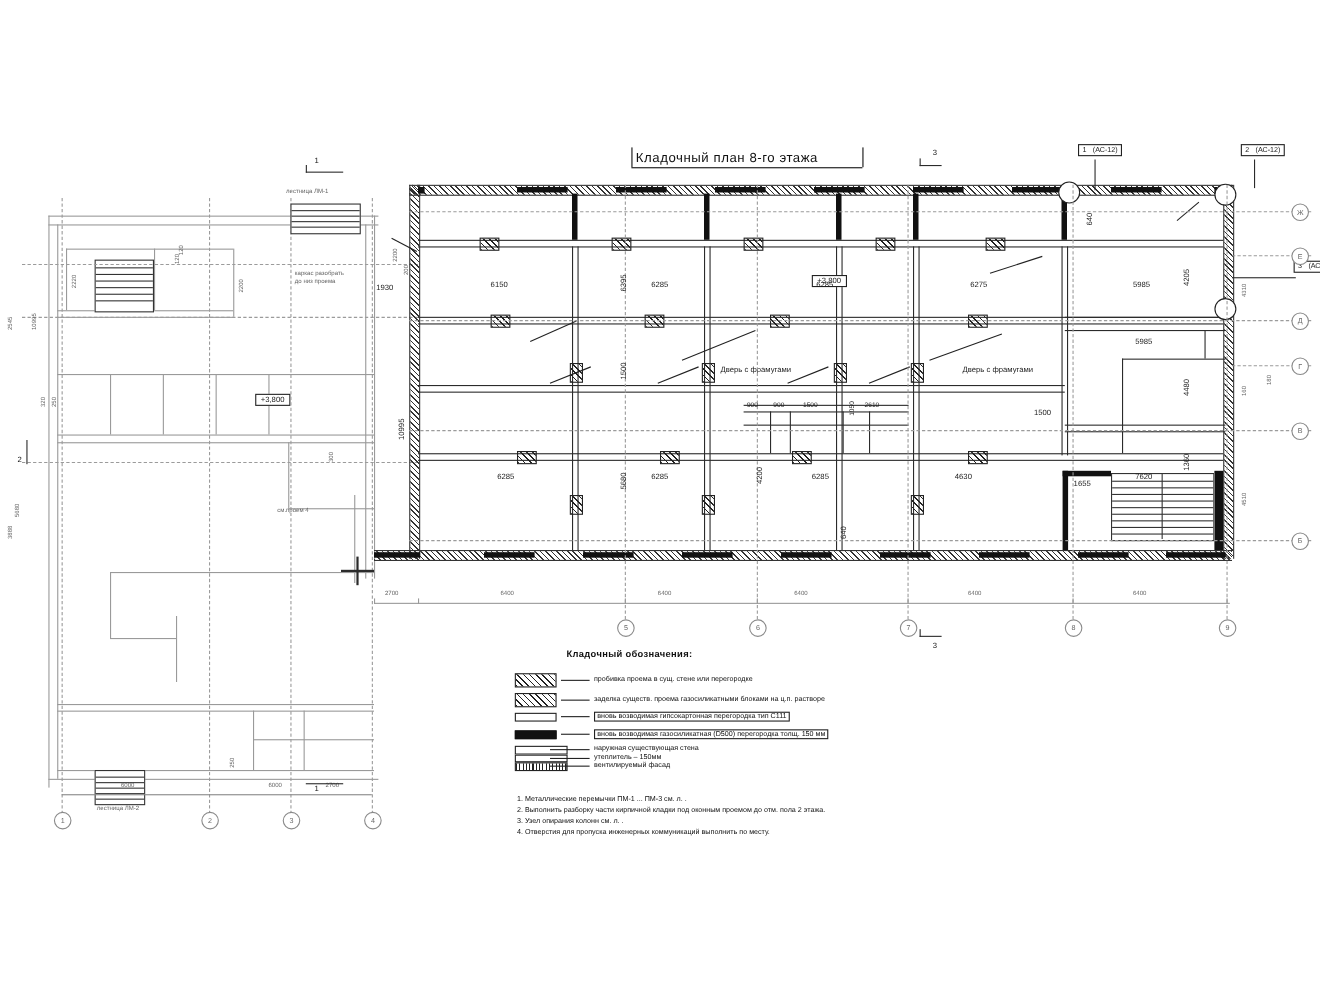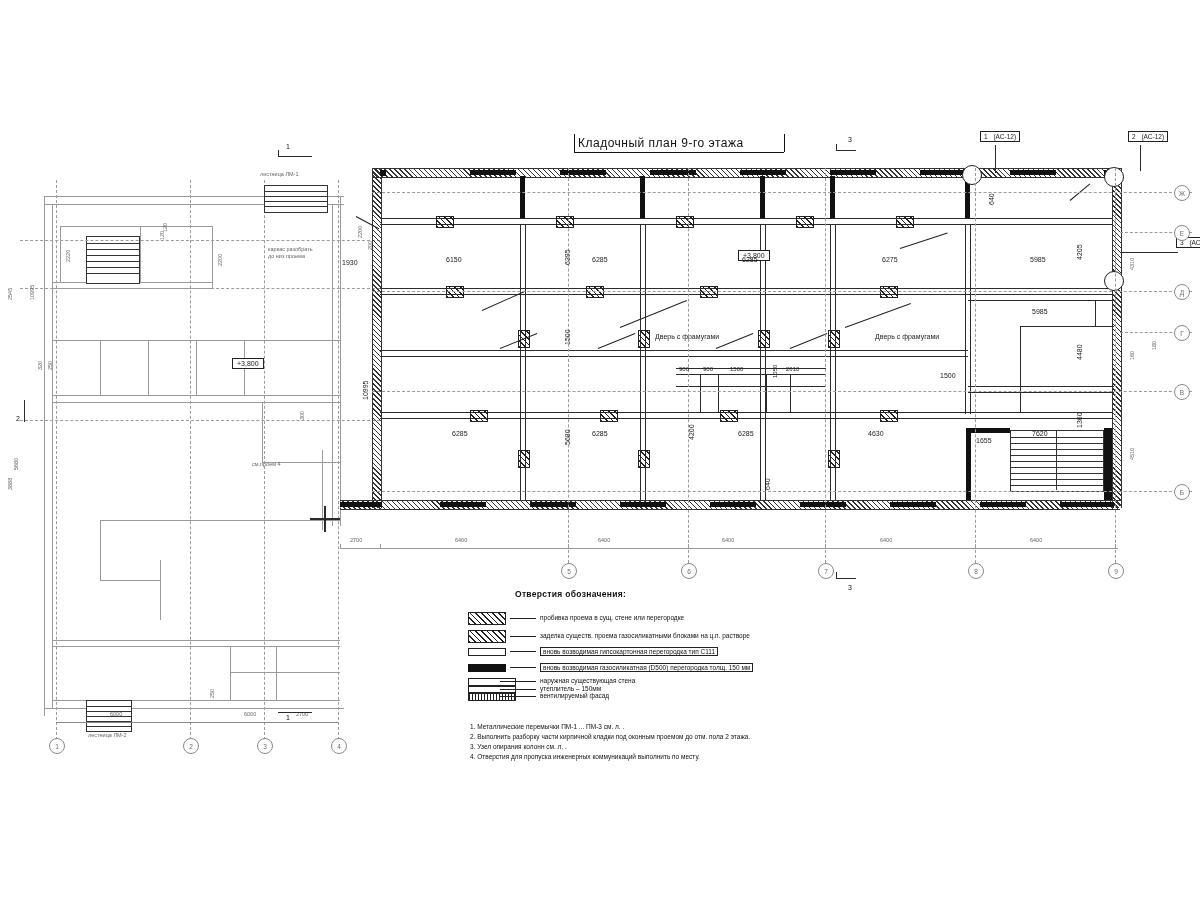--- a/index.html
+++ b/index.html
@@ -52,21 +52,21 @@
   .tick{position:absolute;width:1px;height:5px;background:#444;}
   .sectmark{position:absolute;font-size:7px;color:#111;}
   .stair{position:absolute;border:1px solid #333;background:#fff;}
   .stair .step{position:absolute;background:#333;height:1px;left:0;right:0;}
 </style>
 </head>
 <body>
 
 <div id="sheet">
 
-  <div class="title" style="left:578px;top:136px;">Кладочный план 9-го этажа</div>
+  <div class="title" style="left:578px;top:136px;">Кладочный план 8-го этажа</div>
   <div class="title-underline" style="left:574px;top:152px;width:210px;"></div>
   <div class="ln vln" style="left:574px;top:134px;height:18px;background:#111;"></div>
   <div class="ln vln" style="left:784px;top:134px;height:18px;background:#111;"></div>
 
   <div class="ln hln gray" style="left:44px;top:196px;width:300px;"></div>
   <div class="ln hln gray" style="left:44px;top:204px;width:300px;"></div>
   <div class="ln vln gray" style="left:44px;top:196px;height:520px;"></div>
   <div class="ln vln gray" style="left:52px;top:204px;height:504px;"></div>
   <div class="ln hln gray" style="left:44px;top:708px;width:300px;"></div>
   <div class="ln hln gray" style="left:52px;top:700px;width:288px;"></div>
@@ -399,21 +399,21 @@
   <div class="sectmark" style="left:848px;top:136px;">3</div>
   <div class="ln hln" style="left:836px;top:150px;width:20px;"></div>
   <div class="ln vln" style="left:836px;top:144px;height:7px;"></div>
   <div class="sectmark" style="left:848px;top:584px;">3</div>
   <div class="ln hln" style="left:836px;top:578px;width:20px;"></div>
   <div class="ln vln" style="left:836px;top:572px;height:7px;"></div>
 
   <div class="ln hln" style="left:310px;top:518px;width:30px;height:2px;"></div>
   <div class="ln vln" style="left:324px;top:506px;height:26px;width:2px;"></div>
 
-  <div class="legend-title" style="left:515px;top:589px;">Отверстия обозначения:</div>
+  <div class="legend-title" style="left:515px;top:589px;">Кладочный обозначения:</div>
 
   <div class="swatch sw-hatch" style="left:468px;top:612px;width:36px;height:11px;"></div>
   <div class="leader" style="left:510px;top:618px;width:26px;"></div>
   <div class="legend-row" style="left:540px;top:614px;">пробивка проема  в сущ. стене  или перегородке</div>
 
   <div class="swatch sw-hatch" style="left:468px;top:630px;width:36px;height:11px;"></div>
   <div class="leader" style="left:510px;top:636px;width:26px;"></div>
   <div class="legend-row" style="left:540px;top:632px;">заделка существ. проема газосиликатными блоками на ц.п. растворе</div>
 
   <div class="swatch sw-dbl" style="left:468px;top:648px;width:36px;height:6px;"></div>

